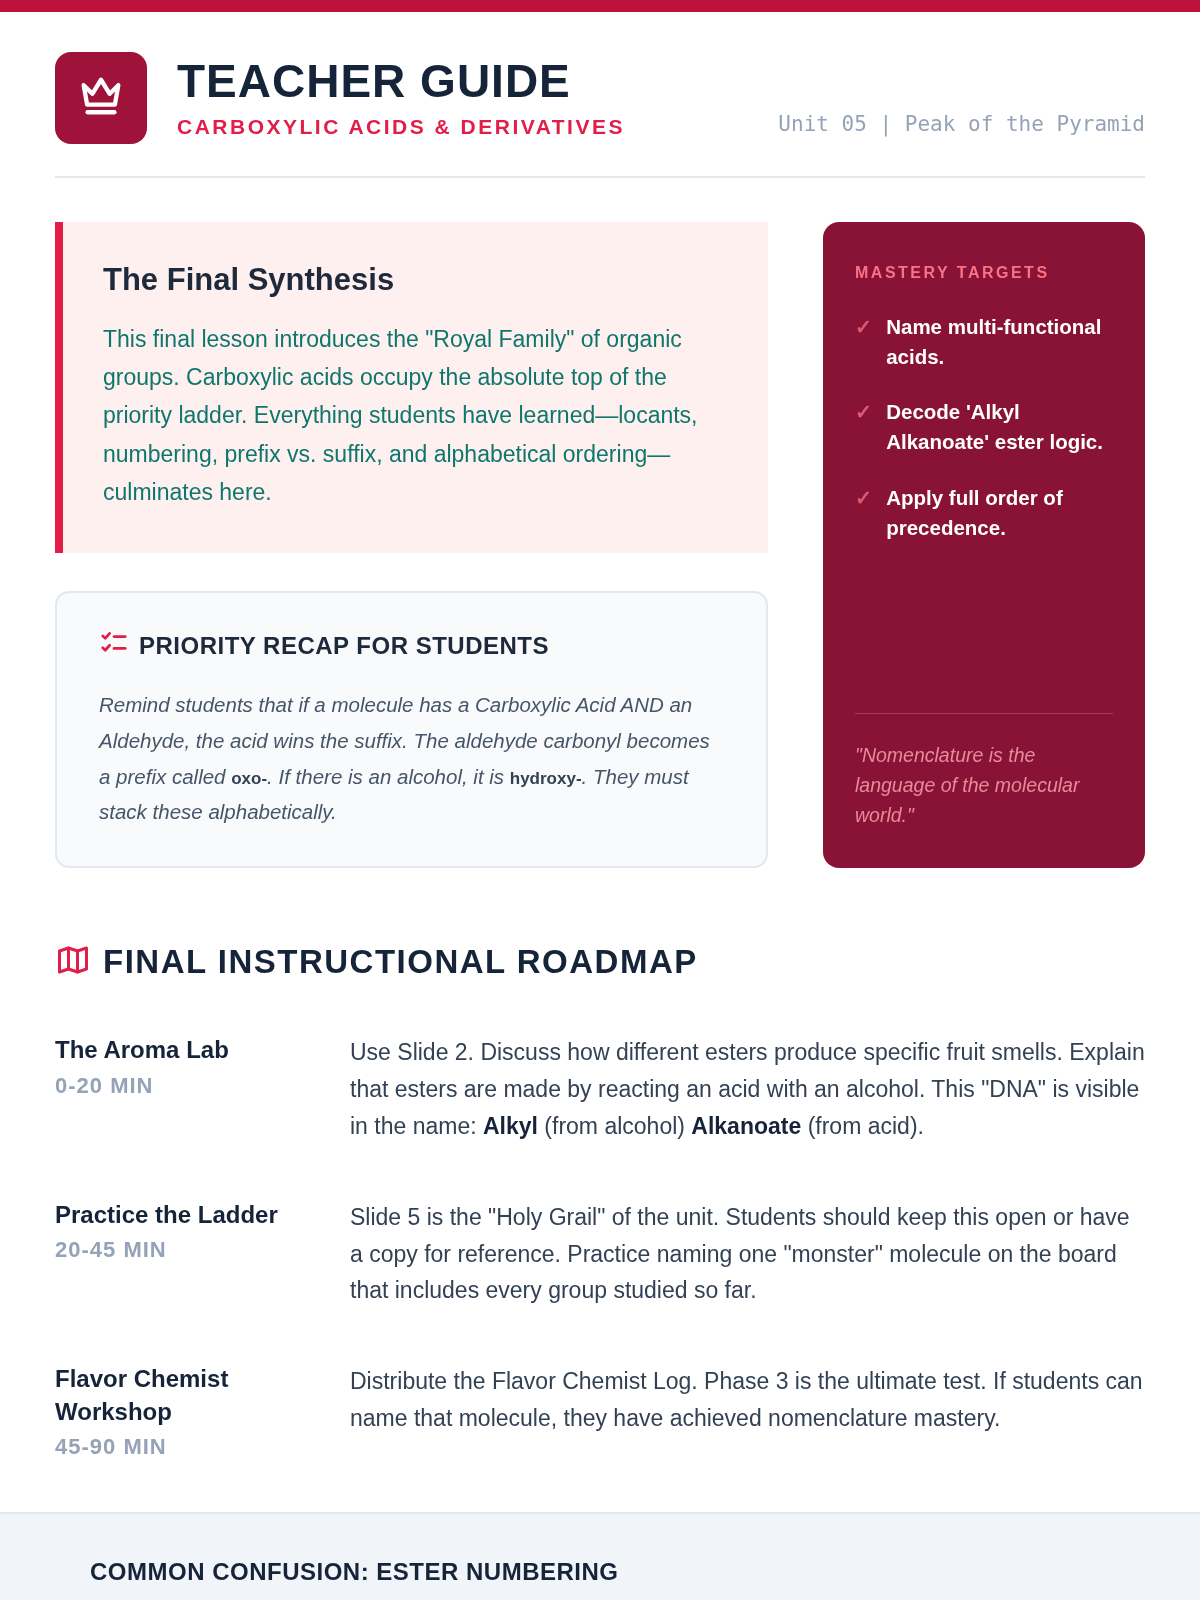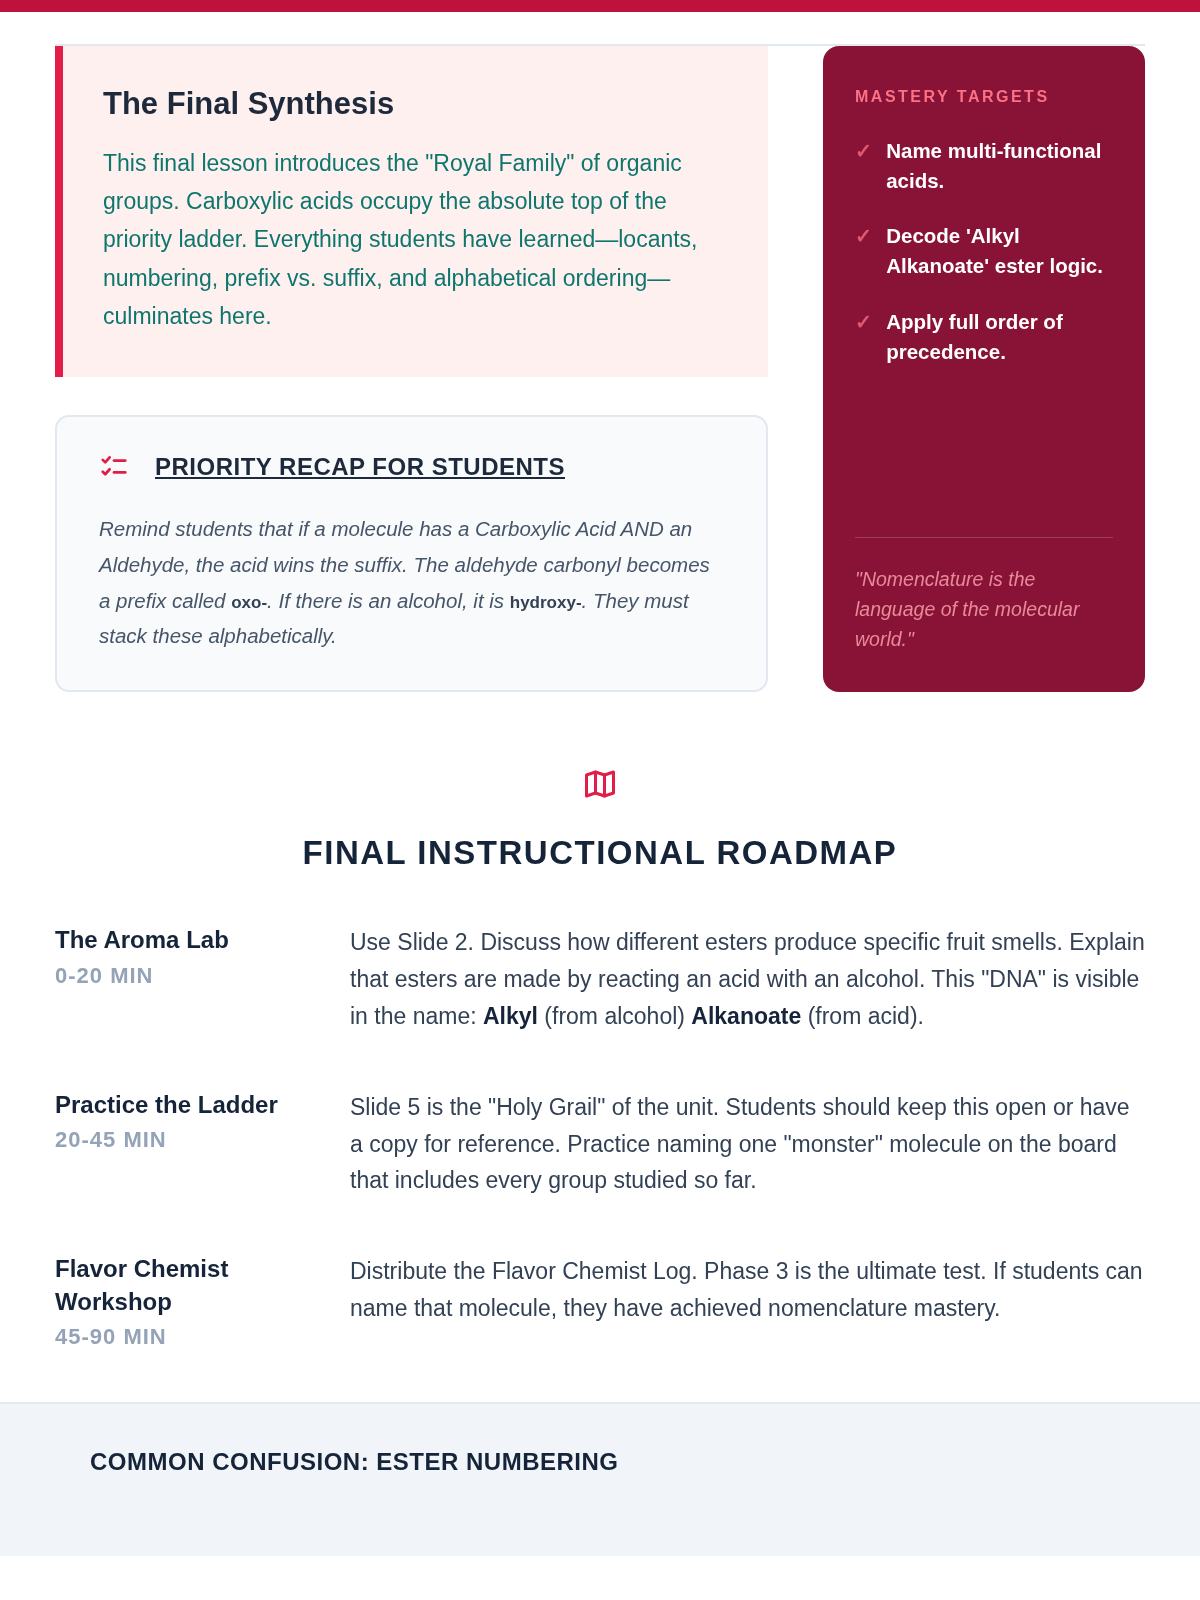--- a/index.html
+++ b/index.html
@@ -14,50 +14,50 @@
               display:flex; align-items:center; justify-content:center; flex:0 0 auto; }
   .logo-box svg { width:52px; height:52px; }
   .header-text { margin-left:30px; }
   .page-title { font-size:46px; font-weight:800; letter-spacing:1px; color:#16243a; line-height:1.05; }
   .page-subtitle { font-size:21px; font-weight:700; letter-spacing:2.5px; color:#e11d48; margin-top:9px; }
   .unit-label { margin-left:auto; align-self:flex-end; padding-bottom:8px;
                 font-family:"DejaVu Sans Mono", monospace; font-size:21px; color:#94a3b8; white-space:nowrap; }
 
   .divider { border-top:2px solid #e2e8f0; margin:32px 55px 0 55px; }
 
-  .main { display:flex; gap:55px; padding:0 55px; align-items:stretch; }
+  .main { display:flex; gap:55px; padding:0 55px; margin-top:44px; align-items:stretch; }
   .col-left { flex:1; display:flex; flex-direction:column; min-width:0; }
 
   .intro-card { background:#fdf0ee; border-left:8px solid #e11d48; padding:40px 46px 42px 40px; }
   .intro-title { font-size:31px; font-weight:700; color:#1e293b; }
   .intro-body { margin-top:22px; font-size:23px; line-height:1.66; color:#0f766e; }
 
   .recap-card { margin-top:38px; background:#f8fafc; border:2px solid #e2e8f0; border-radius:14px;
                 padding:36px 42px; flex:1; }
-  .recap-header { display:flex; align-items:flex-start; gap:26px;text-decoration:underline; }
+  .recap-header { display:flex; align-items:center; gap:10px; }
   .recap-header svg { width:30px; height:30px; flex:0 0 auto; }
   .recap-title { font-size:24px; font-weight:800; letter-spacing:0.5px; color:#1e293b; }
   .recap-body { margin-top:24px; font-size:20.5px; line-height:1.75; color:#475569; font-style:italic; }
   .recap-body .code { font-style:normal; font-weight:700; font-family:Liberation Sans, sans-serif;
                       font-size:17px; color:#334155; }
 
   .col-right { width:322px; flex:0 0 auto; display:flex; }
   .mastery-card { background:#881337; border-radius:16px; padding:42px 32px 38px 32px;
                   width:100%; display:flex; flex-direction:column; color:#ffffff; }
   .mastery-title { color:#fb7185; font-size:16px; font-weight:800; letter-spacing:2.5px; }
   .mastery-list { list-style:none; margin-top:30px; }
   .mastery-item { display:flex; gap:14px; font-size:20.5px; font-weight:700; line-height:1.45; }
   .mastery-item + .mastery-item { margin-top:26px; }
   .mastery-check { color:rgba(251,113,133,0.75); font-weight:700; flex:0 0 auto; }
   .mastery-spacer { flex:1 1 auto; }
   .mastery-divider { border-top:1px solid rgba(255,255,255,0.18); margin-bottom:26px; }
   .mastery-quote { font-style:italic; font-size:19.5px; line-height:1.55; color:rgba(253,164,175,0.82); }
 
   .roadmap { padding:0 55px; margin-top:74px; }
-  .roadmap-header { display:flex; align-items:center; gap:28px;flex-direction:column; }
+  .roadmap-header { display:flex; align-items:center; gap:12px; }
   .roadmap-header svg { width:36px; height:36px; flex:0 0 auto; }
   .roadmap-title { font-size:33px; font-weight:800; letter-spacing:1.5px; color:#16243a; }
   .steps { margin-top:52px; display:flex; flex-direction:column; gap:54px; }
   .step { display:flex; align-items:flex-start; }
   .step-left { width:295px; flex:0 0 auto; padding-right:30px; }
   .step-title { font-size:24px; font-weight:700; color:#16243a; line-height:1.35; }
   .step-time { margin-top:6px; font-size:22px; font-weight:700; letter-spacing:1px; color:#94a3b8; }
   .step-desc { flex:1; font-size:23px; line-height:1.6; color:#334155; }
   .step-desc b { font-weight:700; color:#16243a; }
 
@@ -65,20 +65,35 @@
                  padding:44px 90px 80px 90px; }
   .footer-title { font-size:24px; font-weight:700; letter-spacing:0.5px; color:#16243a; }
 </style>
 </head>
 <body>
 
 <div class="page">
 
   <div class="topbar"></div>
 
+  <div class="header">
+    <div class="logo-box">
+      <span>
+        <svg viewBox="0 0 24 24" fill="none" stroke="#ffffff" stroke-width="2" stroke-linecap="round" stroke-linejoin="round">
+          <path d="M4 7 L8 11 L12 4.5 L16 11 L20 7 L18.4 16 L5.6 16 Z"></path>
+          <line x1="5.8" y1="19.5" x2="18.2" y2="19.5"></line>
+        </svg>
+      </span>
+    </div>
+    <div class="header-text">
+      <div class="page-title">TEACHER GUIDE</div>
+      <div class="page-subtitle">CARBOXYLIC ACIDS &amp; DERIVATIVES</div>
+    </div>
+    <div class="unit-label">Unit 05 | Peak of the Pyramid</div>
+  </div>
 
   <div class="divider"></div>
 
   <div class="main">
 
     <div class="col-left">
 
       <div class="intro-card">
         <div class="intro-title">The Final Synthesis</div>
         <div class="intro-body">This final lesson introduces the "Royal Family" of organic groups. Carboxylic acids occupy the absolute top of the priority ladder. Everything students have learned—locants, numbering, prefix vs. suffix, and alphabetical ordering—culminates here.</div>

